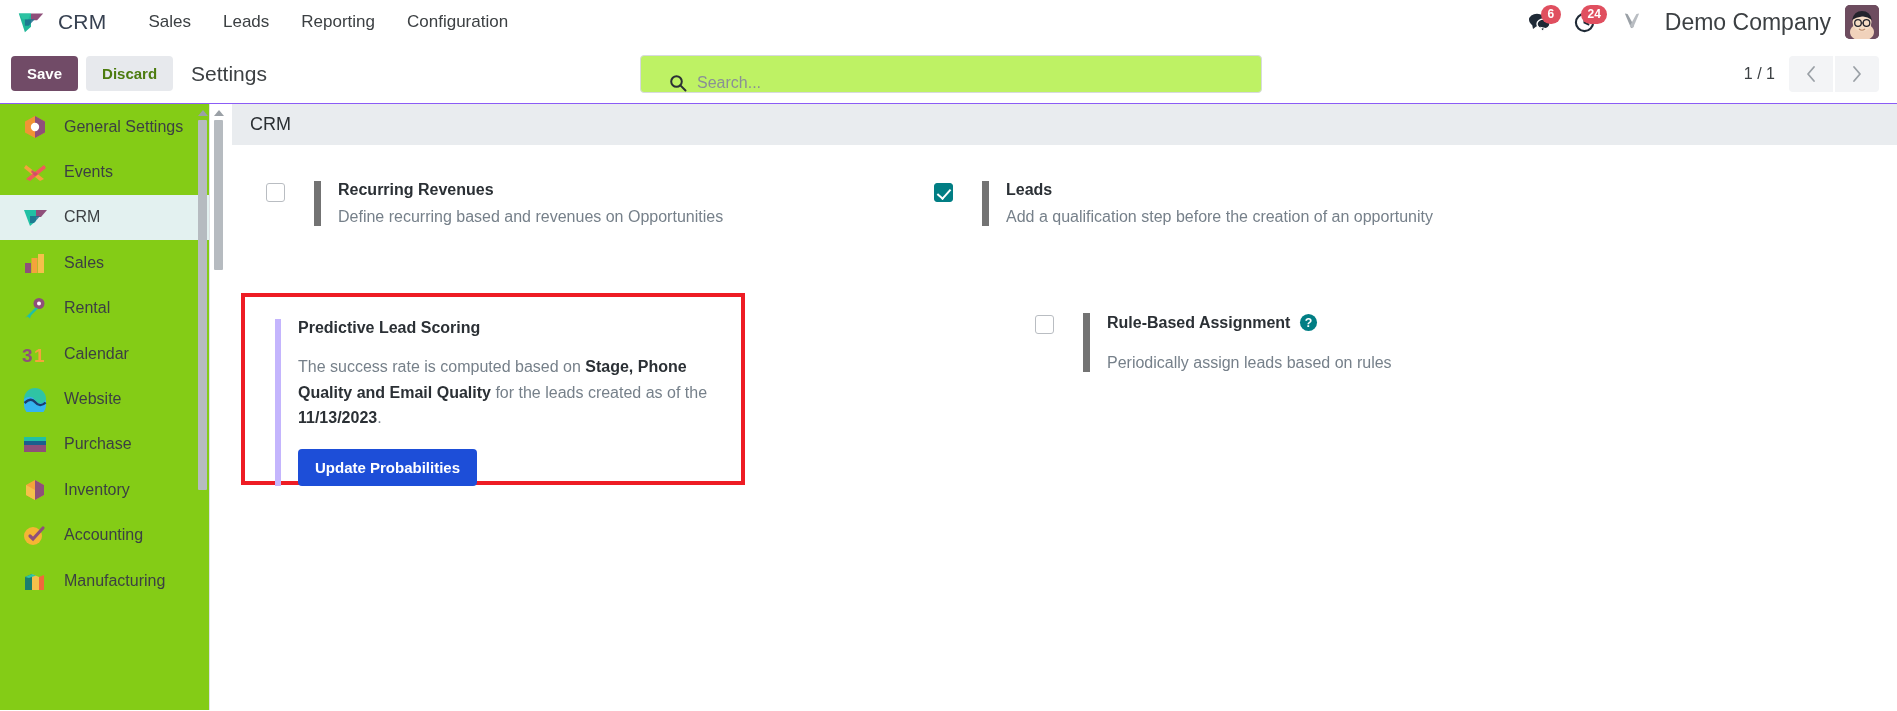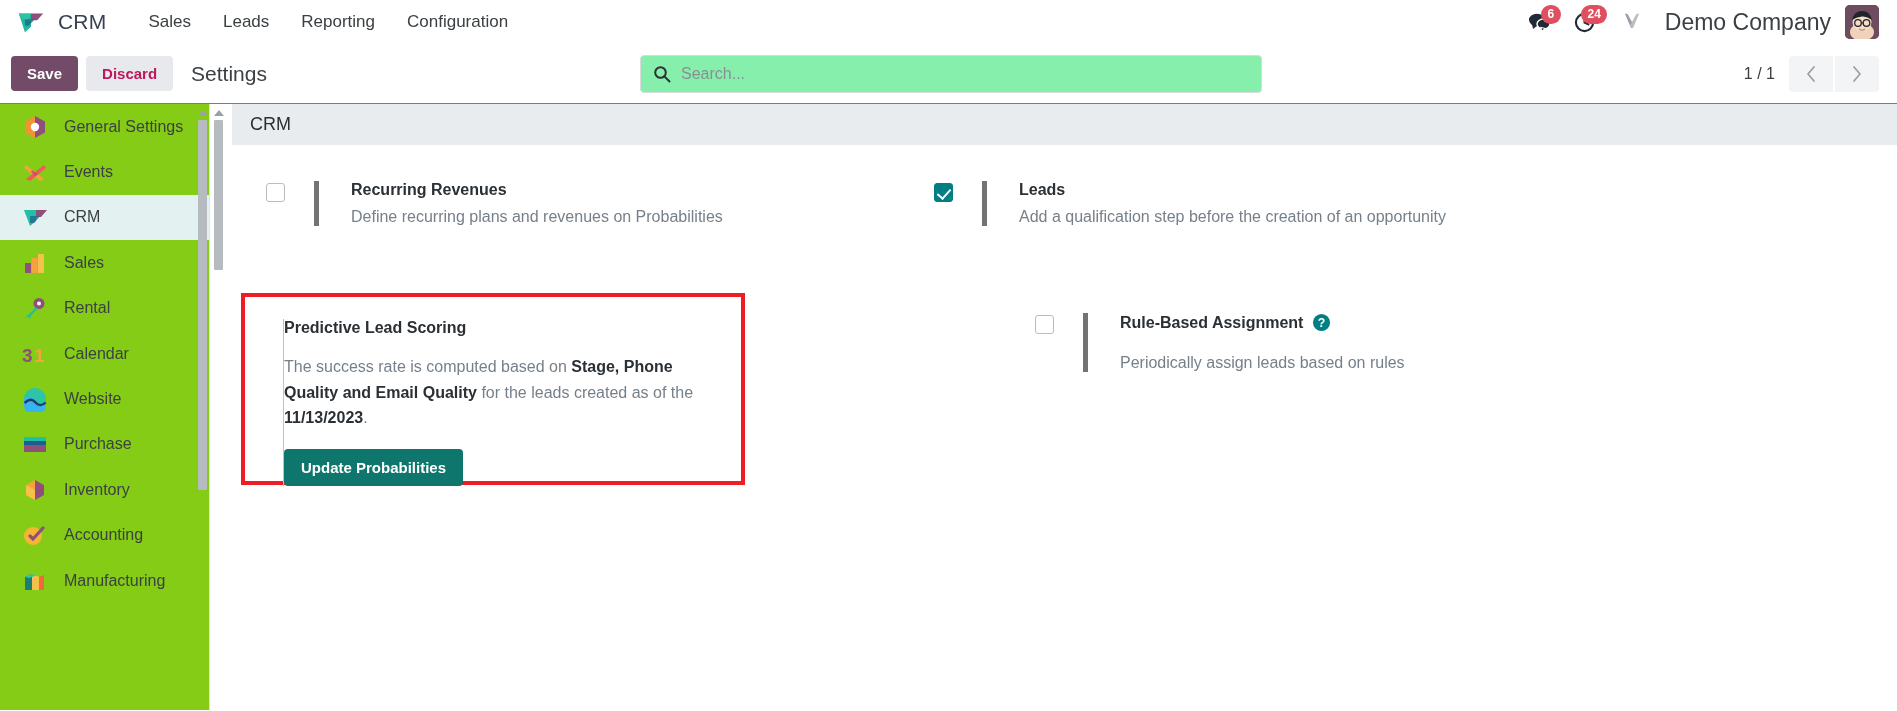--- a/index.html
+++ b/index.html
@@ -61,29 +61,29 @@
     border-bottom: 1px solid #8b5cf6;
     position: relative;
   }
   .btn {
     font-size: 15px; font-weight: bold;
     border: none; border-radius: 4px;
     padding: 9px 16px; cursor: pointer; white-space: nowrap;
     font-family: "Liberation Sans", sans-serif;
   }
   .btn-save { background: #714b67; color: #ffffff; margin-right: 8px; }
-  .btn-discard { background: #e7e9ed; color: #be185d; }
+  .btn-discard { background: #e7e9ed; color: #4d7c0f; }
   .breadcrumb-title {
     font-size: 21px; color: #3c4043; margin-left: 18px; white-space: nowrap;
   }
 
   .searchbar {
     position: absolute; left: 640px; width: 622px;
     height: 38px; border: 1px solid #d7dade; border-radius: 4px;
-    background: #86efac; display: flex; align-items: center; padding: 0 12px;
+    background: #bef264; display: flex; align-items: flex-end; padding: 0 28px;
   }
   .search-icon { width: 18px; height: 18px; margin-right: 10px; flex:0 0 auto; }
   .search-input {
     border: none; outline: none; font-size: 16px; color: #6c757d;
     width: 100%; background: transparent; font-family: "Liberation Sans", sans-serif;
   }
   .search-input::placeholder { color: #8a8f96; }
 
   .pager {
     margin-left: auto; display: flex; align-items: center;
@@ -161,50 +161,50 @@
   }
   .checkbox.checked {
     background: #017e84; border-color: #017e84;
     position: relative;
   }
   .checkbox.checked::after {
     content: ""; position: absolute; left: 5px; top: 2px;
     width: 6px; height: 11px; border: solid #ffffff;
     border-width: 0 2.3px 2.3px 0; transform: rotate(42deg);
   }
-  .setting-text { border-left: 5px solid #737373; padding-left: 32px; }
+  .setting-text { border-left: 7px solid #737373; padding-left: 17px; }
   .setting-title {
     font-size: 16px; font-weight: bold; color: #2b3035;
     display: flex; align-items: center; gap: 9px; white-space: nowrap;
   }
   .setting-desc {
     font-size: 16px; color: #76808a; margin-top: 9px; white-space: nowrap;
   }
   .help-icon { width: 19px; height: 19px; cursor: pointer; flex: 0 0 auto; }
 
   
   .pls-highlight {
     position: absolute; left: 9px; top: 148px;
     width: 504px; height: 192px;
     border: 4px solid #ee1c24; background: #ffffff;
   }
   .pls-inner {
     padding: 22px 0 0 30px; display: flex;
   }
   .pls-body {
-    border-left: 1px solid #c4b5fd; padding-left: 0; margin-left: 8px;
+    border-left: 6px solid #c4b5fd; padding-left: 17px;
   }
   .pls-title { font-size: 16px; font-weight: bold; color: #2b3035; }
   .pls-para {
     font-size: 16px; color: #76808a; line-height: 1.6;
     margin-top: 17px; width: 440px;
   }
   .pls-para b { color: #2b3035; font-weight: bold; }
   .btn-update {
-    margin-top: 18px; background: #0f766e; color: #ffffff;
+    margin-top: 18px; background: #1d4ed8; color: #ffffff;
     font-size: 15px; font-weight: bold; border: none; border-radius: 4px;
     padding: 10px 17px; cursor: pointer;
     font-family: "Liberation Sans", sans-serif;
   }
 
   .rba-row { position: absolute; left: 803px; top: 168px; display: flex; }
 </style>
 </head>
 <body>
 
@@ -441,21 +441,21 @@
       <div class="settings-grid">
 
         <div class="col">
 
           <div class="setting-row">
             <div class="cb-wrap">
               <span class="checkbox"></span>
             </div>
             <div class="setting-text">
               <div class="setting-title">Recurring Revenues</div>
-              <div class="setting-desc">Define recurring plans and revenues on Probabilities</div>
+              <div class="setting-desc">Define recurring based and revenues on Opportunities</div>
             </div>
           </div>
 
           <div class="setting-row" style="margin-top:40px;">
             <div class="cb-wrap">
               <span class="checkbox"></span>
             </div>
             <div class="setting-text">
               <div class="setting-title">Multi Teams</div>
               <div class="setting-desc">Assign salespersons into multiple Sales Teams.</div>

